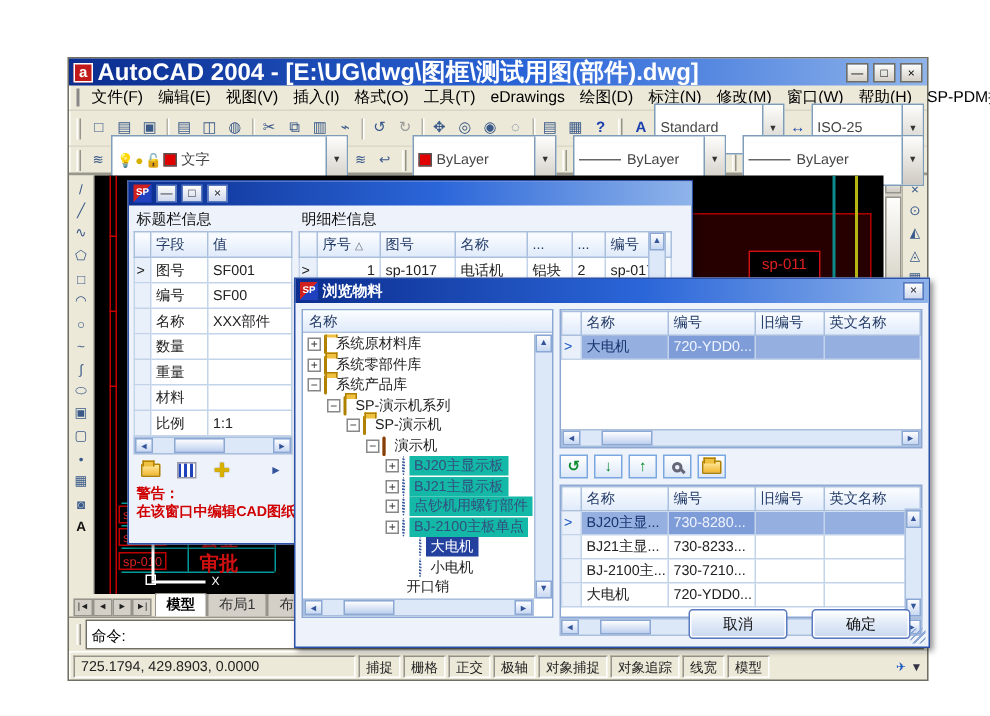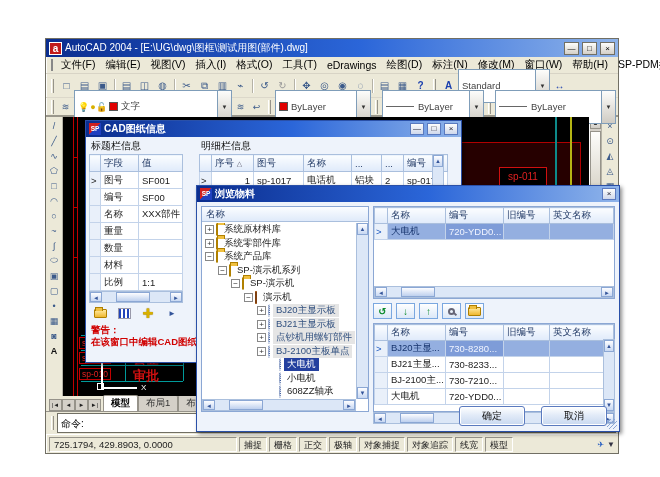--- a/index.html
+++ b/index.html
@@ -7,21 +7,21 @@
   .page { position: relative; width: 660px; height: 477px; background: #fff; overflow: hidden; font-size: 11px; }
 
   
   .win { position: absolute; left: 45px; top: 38px; width: 574px; height: 416px;
          background: #ece9d8; border: 1px solid #716f64; box-shadow: inset 1px 1px 0 #fdfdfb;
          display: flex; flex-direction: column; }
   .titlebar { height: 18px; background: linear-gradient(to right,#0b2d8e,#2b66d9 55%,#8fb4ea);
               display: flex; align-items: center; gap: 3px; padding: 0 3px; }
   .appico { width: 13px; height: 13px; background: #c21a1a; color: #fff; font-weight: bold;
             font-size: 10px; line-height: 12px; text-align: center; border: 1px solid #fff; }
-  .ttl { flex: 1; color: #fff; font-size: 10px; font-weight: normal; white-space: nowrap; overflow: hidden; }
+  .ttl { flex: 1; color: #fff; font-size: 16px; font-weight: bold; white-space: nowrap; overflow: hidden; }
   .winbtn { width: 15px; height: 13px; background: linear-gradient(#fdfdfb,#d4d0c8); border: 1px solid #716f64;
             font-size: 8px; line-height: 11px; text-align: center; color: #000; }
   .menubar { height: 17px; display: flex; align-items: center; padding: 0 2px; font-size: 10.5px;
              border-bottom: 1px solid #d8d4c6; }
   .menuitem { padding: 1px 5px; white-space: nowrap; }
   .docico { width: 12px; height: 12px; background: linear-gradient(135deg,#c21a1a 50%,#2b66d9 50%);
             border: 1px solid #888; margin: 0 3px; }
 
   .tb { display: flex; align-items: center; gap: 1px; padding: 1px 2px; }
   .tb1 { height: 24px; border-bottom: 1px solid #dcd8ca; }
@@ -123,21 +123,21 @@
   .treeitems { position: absolute; top: 16px; left: 0; right: 12px; bottom: 12px; overflow: hidden; }
   .titem { display: flex; align-items: center; height: 13.5px; font-size: 9.5px; white-space: nowrap; color: #222; }
   .texp { width: 9px; height: 9px; border: 1px solid #888; background: #fff; font-size: 8px; line-height: 7px;
           text-align: center; margin-right: 2px; flex: none; color: #333; }
   .texp.none { visibility: hidden; }
   .tico { margin-right: 3px; flex: none; }
   .gear-ico { width: 11px; height: 11px; border-radius: 50%; background: radial-gradient(circle,#cfd8ea 30%,#5a7abf 70%);
               border: 1px dotted #33549a; }
   .machine-ico { width: 13px; height: 9px; background: #e08020; border: 1px solid #804010; border-radius: 1px; }
   .tlabel { padding: 0 3px; }
-  .titem.hl .tlabel { background: #e5e5e5; color: #31507f; }
+  .titem.hl .tlabel { background: #14b8a6; color: #31507f; }
   .titem.sel .tlabel { background: #24409f; color: #fff; }
   .tree-vscroll { position: absolute; right: 0; top: 16px; bottom: 12px; width: 12px; background: #dce7f7; border-left: 1px solid #aabfdd; }
   .tree-hscroll { position: absolute; left: 0; right: 12px; bottom: 0; height: 12px; }
 
   .rightpane { position: absolute; left: 176px; top: 4px; width: 242px; height: 206px; }
   .boxtbl { position: absolute; left: 0; right: 0; background: #fff; border: 1px solid #8ba7d4; }
   .boxtbl .gridtbl td, .boxtbl .gridtbl th { height: 15px; font-size: 9.5px; }
   .rowsel td { background: #94afe0; color: #17356e; }
   .rowsel td.codecell { background: #7e9cd8; color: #f0f4ff; }
   .rowsel td.selcol { background: #e9f0fa; color: #1a57c0; }
@@ -212,20 +212,24 @@
       <div class="ticon g-props"></div>
       <div class="ticon g-dc"></div>
       <div class="ticon g-help"></div>
       <div class="grip"></div>
       <div class="ticon g-styleA"></div>
       <div class="combo" style="width:92px">
         <span>Standard</span>
         <span class="arr">▼</span>
       </div>
       <div class="ticon g-dim"></div>
+      <div class="combo" style="width:80px">
+        <span>ISO-25</span>
+        <span class="arr">▼</span>
+      </div>
     </div>
 
     <div class="tb tb2">
       <div class="grip"></div>
       <div class="ticon sm">≋</div>
       <div class="combo" style="width:158px">
         <span class="lay-glyph">💡</span>
         <span class="lay-glyph" style="color:#d8b000">●</span>
         <span class="lay-glyph">🔓</span>
         <span class="swatch"></span>
@@ -362,28 +366,27 @@
       <div class="statusright">
         <span style="color:#1a57c0">✈</span>
         <span>▼</span>
       </div>
     </div>
   </div>
 
   <div class="dlg info-dlg">
     <div class="dlgtitle">
       <div class="spico">SP</div>
-      <div class="dlgttl">CAD图纸信息</div>
       <div class="dbtn">—</div>
       <div class="dbtn">□</div>
       <div class="dbtn">×</div>
     </div>
     <div class="info-body">
 
-      <div class="panel" style="left:3px;top:0;width:94px">
+      <div class="panel" style="left:3px;top:0;width:106px">
         <div class="blocklabel">标题栏信息</div>
         <table class="gridtbl">
           <colgroup>
               <col style="width:11px">
               <col style="width:38px">
               <col>
             </colgroup>
           <tbody>
               <tr>
             <th class="selcol"></th>
@@ -400,26 +403,26 @@
             <td>编号</td>
             <td>SF00</td>
           </tr>
           <tr>
             <td class="selcol"></td>
             <td>名称</td>
             <td>XXX部件</td>
           </tr>
           <tr>
             <td class="selcol"></td>
-            <td>重量</td>
+            <td>数量</td>
             <td></td>
           </tr>
           <tr>
             <td class="selcol"></td>
-            <td>数量</td>
+            <td>重量</td>
             <td></td>
           </tr>
           <tr>
             <td class="selcol"></td>
             <td>材料</td>
             <td></td>
           </tr>
           <tr>
             <td class="selcol"></td>
             <td>比例</td>
@@ -566,25 +569,20 @@
             <span class="texp none"></span>
             <span class="tico"><span class="gear-ico"></span></span>
             <span class="tlabel">大电机</span>
           </div>
           <div class="titem" style="padding-left:66px">
             <span class="texp none"></span>
             <span class="tico"><span class="gear-ico"></span></span>
             <span class="tlabel">小电机</span>
           </div>
           <div class="titem" style="padding-left:66px">
-            <span class="texp none"></span>
-            <span class="tico"><span class="gear-ico"></span></span>
-            <span class="tlabel">608ZZ轴承</span>
-          </div>
-          <div class="titem" style="padding-left:66px">
 
             <span class="tlabel">开口销</span>
           </div>
         </div>
         <div class="tree-vscroll">
           <div class="hs-btn" style="width:100%">▲</div>
           <div class="hs-btn" style="width:100%;position:absolute;bottom:0">▼</div>
         </div>
         <div class="hscroll tree-hscroll">
           <div class="hs-btn">◄</div>
@@ -693,20 +691,20 @@
           </div>
         </div>
         <div class="hscroll" style="position:absolute;left:0;right:0;top:206px">
           <div class="hs-btn">◄</div>
           <div class="hs-thumb"></div>
           <div class="hs-btn" style="margin-left:auto">►</div>
         </div>
       </div>
 
       <div class="btnrow">
+        <div class="xpbtn">取消</div>
         <div class="xpbtn">确定</div>
-        <div class="xpbtn">取消</div>
       </div>
       <div class="gripcorner"></div>
     </div>
   </div>
 
 </div>
 
 </body></html>

